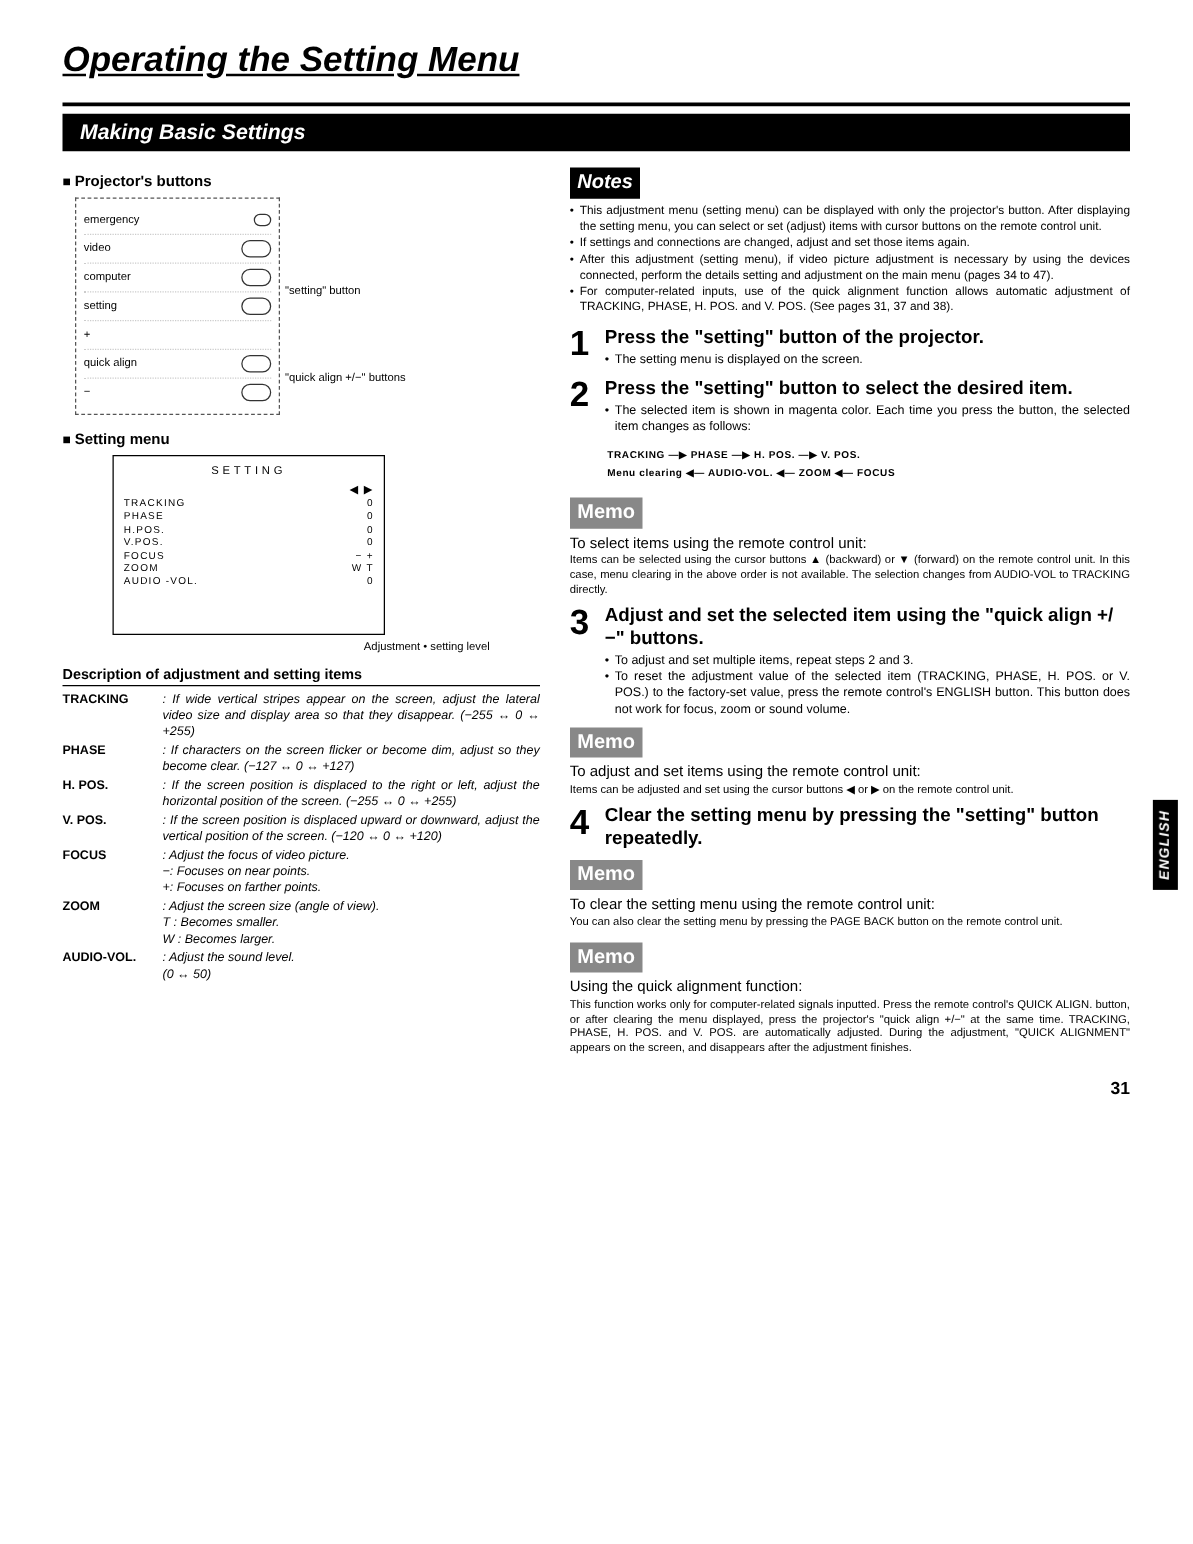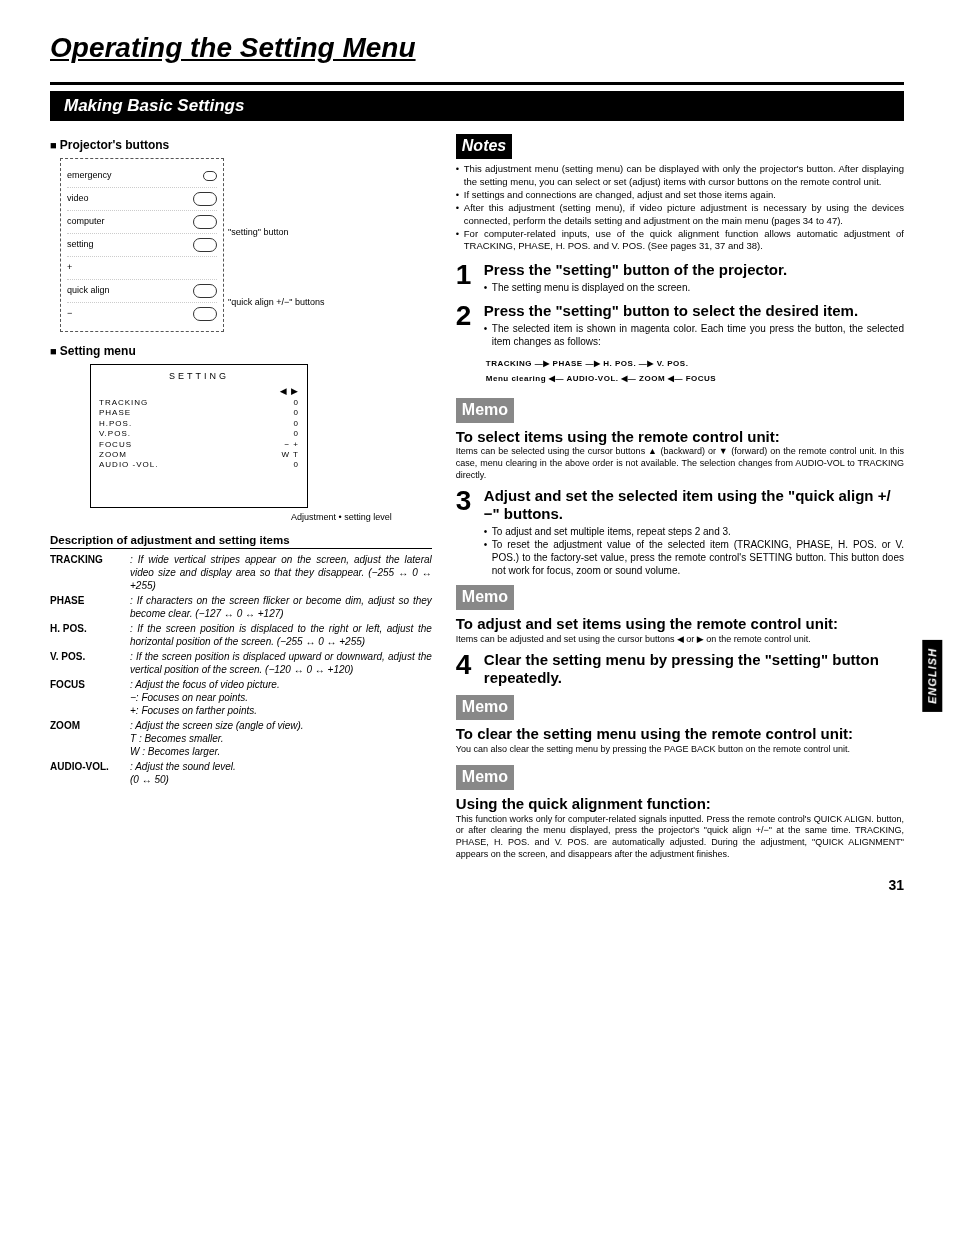--- a/index.html
+++ b/index.html
@@ -170,22 +170,22 @@
     letter-spacing: 0.5px;
     padding: 6px 2px;
     line-height: 1.9;
   }
   .memo-block {
     font-size: 9px;
     margin: 2px 0 6px 0;
     text-align: justify;
   }
   .memo-block .memo-head {
-    font-weight: bold;
-    font-size: 15px;
+    font-weight: normal;
+    font-size: 12px;
     display: block;
   }
   .english-tab {
     position: fixed;
     right: 12px;
     top: 640px;
     background: #000;
     color: #fff;
     font-weight: bold;
     font-size: 11px;
@@ -362,21 +362,21 @@
       <span class="memo-head">To select items using the remote control unit:</span>
       <span>Items can be selected using the cursor buttons ▲ (backward) or ▼ (forward) on the remote control unit. In this case, menu clearing in the above order is not available. The selection changes from AUDIO-VOL to TRACKING directly.</span>
     </div>
 
     <div class="step">
       <div class="step-num">3</div>
       <div class="step-body">
         <div class="step-title">Adjust and set the selected item using the "quick align +/−" buttons.</div>
         <ul class="step-bullets">
           <li>To adjust and set multiple items, repeat steps 2 and 3.</li>
-          <li>To reset the adjustment value of the selected item (TRACKING, PHASE, H. POS. or V. POS.) to the factory-set value, press the remote control's SETTING button. This button does not work for focus, zoom or sound volume.</li>
+          <li>To reset the adjustment value of the selected item (TRACKING, PHASE, H. POS. or V. POS.) to the factory-set value, press the remote control's ENGLISH button. This button does not work for focus, zoom or sound volume.</li>
         </ul>
       </div>
     </div>
 
     <span class="memo-badge">Memo</span>
     <div class="memo-block">
       <span class="memo-head">To adjust and set items using the remote control unit:</span>
       <span>Items can be adjusted and set using the cursor buttons ◀ or ▶ on the remote control unit.</span>
     </div>
 

